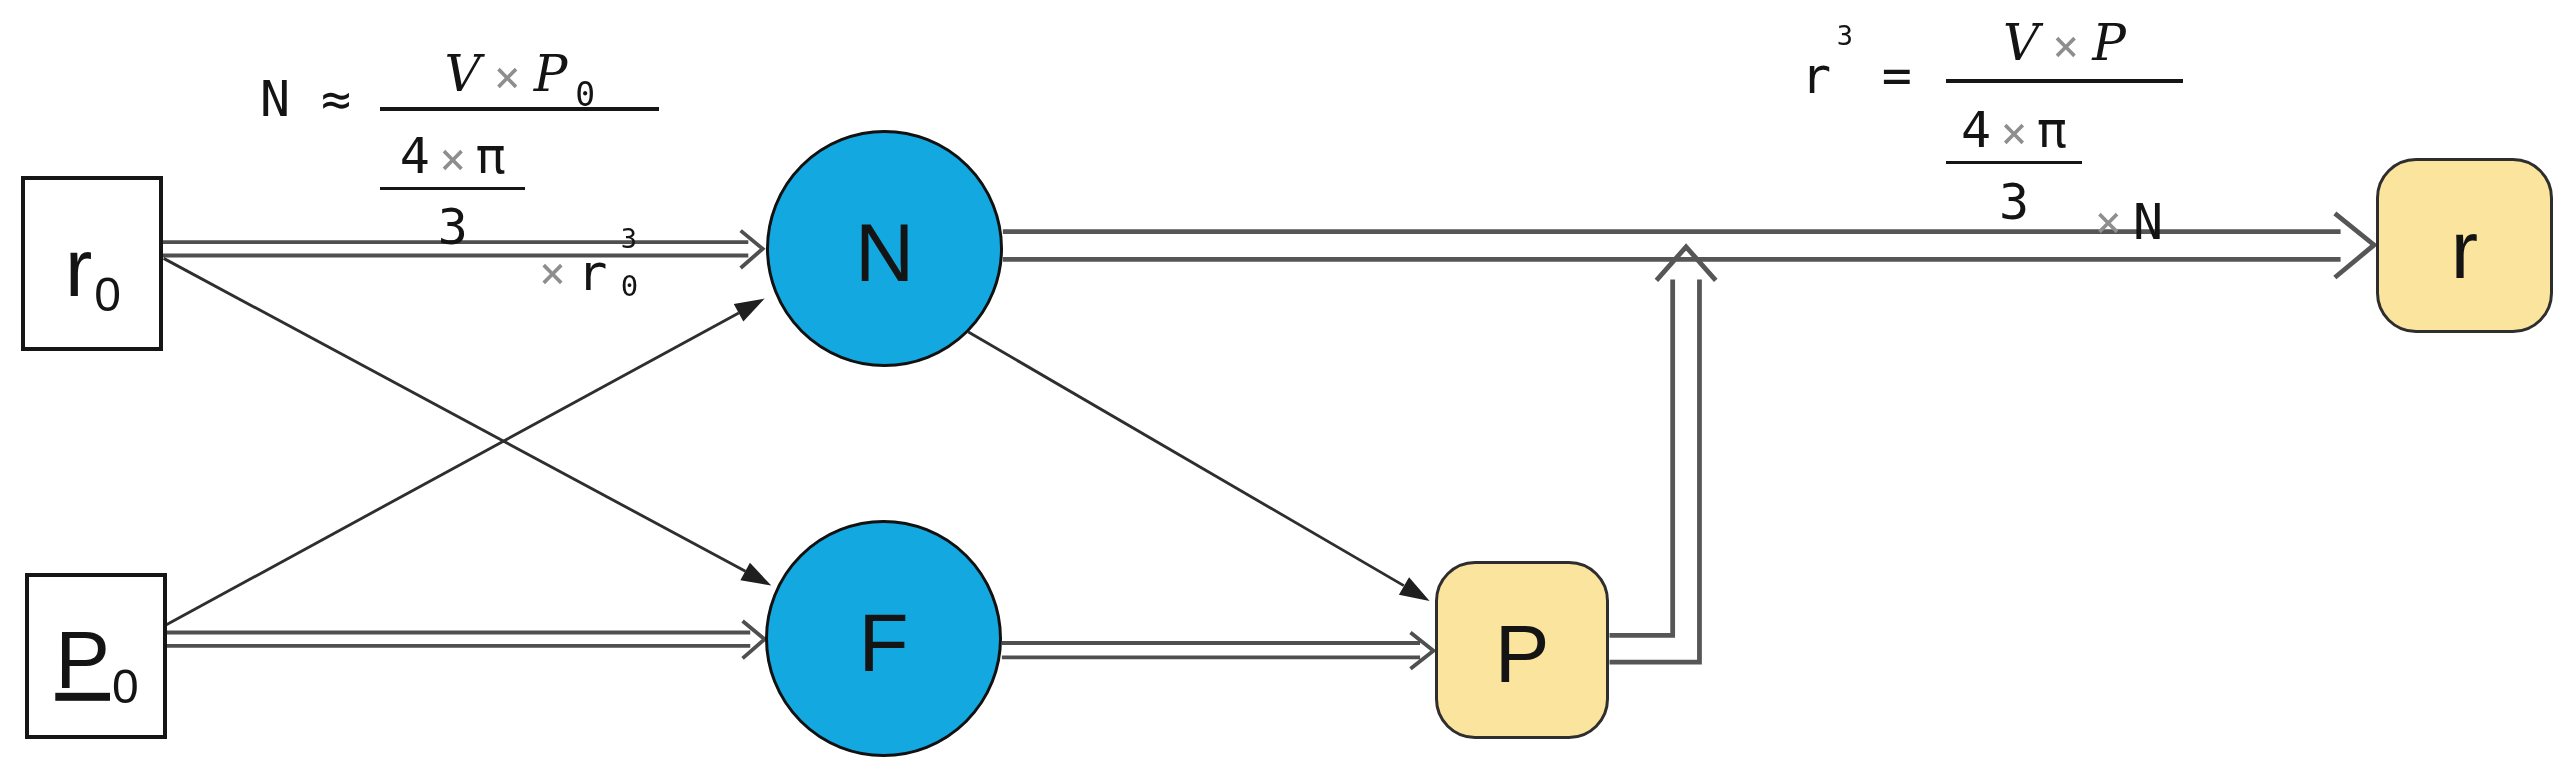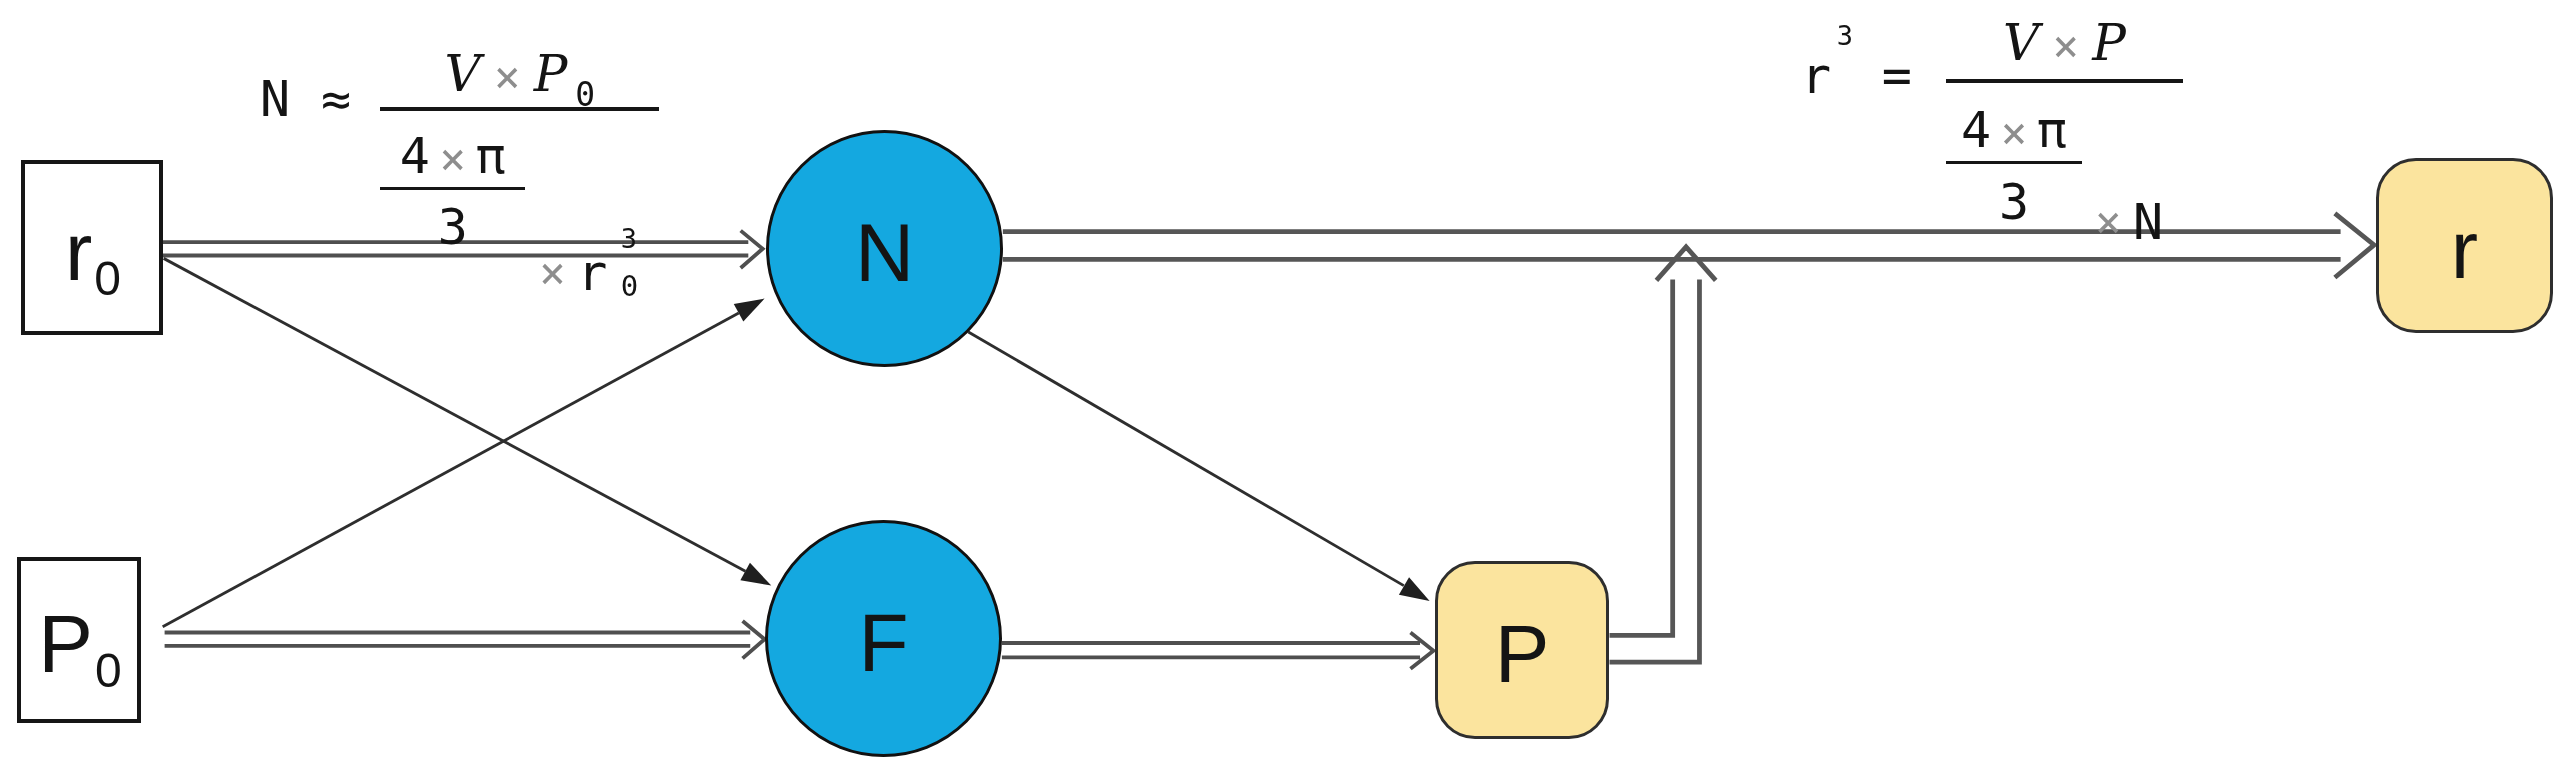--- a/index.html
+++ b/index.html
@@ -9,21 +9,21 @@
     font-family:"Liberation Sans", sans-serif;
     color:#141414;
   }
   svg.arrows { position:absolute; left:0; top:0; }
 
   
   .node {
     position:absolute; display:flex; align-items:center; justify-content:center;
     box-sizing:border-box;
   }
-  .node.rect   { background:#ffffff; border:4.8px solid #161616; }
+  .node.rect   { background:#ffffff; border:4.8px solid #161616;margin-top:16px; }
   .node.circle { background:#14A8E0; border:3.8px solid #111111; border-radius:50%; }
   .node.rounded{ background:#FBE49E; border:3.8px solid #2e2e2e; border-radius:40px; }
   .nlabel { font-size:82px; line-height:1; transform:translateY(3.8px); white-space:nowrap; }
   .nlabel .nsub { font-size:48px; position:relative; top:15.3px; left:1.9px; }
 
   
   .formula { position:absolute; display:flex; align-items:flex-start; font-size:50px; }
   .tok { line-height:1; white-space:nowrap; }
   .mono  { font-family:"DejaVu Sans Mono", monospace; }
   .serif { font-family:"DejaVu Serif", serif; font-style:italic; }
@@ -93,21 +93,21 @@
     <polygon points="799,312 776.8,336.1 766.8,317.7" fill="#1f1f1f"></polygon>
 
     <path d="M1012 347 L1467 612" stroke="#2e2e2e" stroke-width="3" fill="none"></path>
     <polygon points="1494,628 1461.9,621.5 1472.5,603.3" fill="#1f1f1f"></polygon>
   </svg>
 
   <div class="node rect" style="left:21px; top:160px; width:142px; height:175px;">
     <span class="nlabel"><span>r</span><span class="nsub">0</span></span>
   </div>
 
-  <div class="node rect" style="left:17px; top:557px; width:124px; height:166px;">
+  <div class="node rect" style="left:25px; top:557px; width:142px; height:166px;text-decoration:underline;">
     <span class="nlabel"><span>P</span><span class="nsub">0</span></span>
   </div>
 
   <div class="node circle" style="left:766px; top:130px; width:237px; height:237px;">
     <span class="nlabel">N</span>
   </div>
 
   <div class="node circle" style="left:765px; top:520px; width:237px; height:237px;">
     <span class="nlabel">F</span>
   </div>

